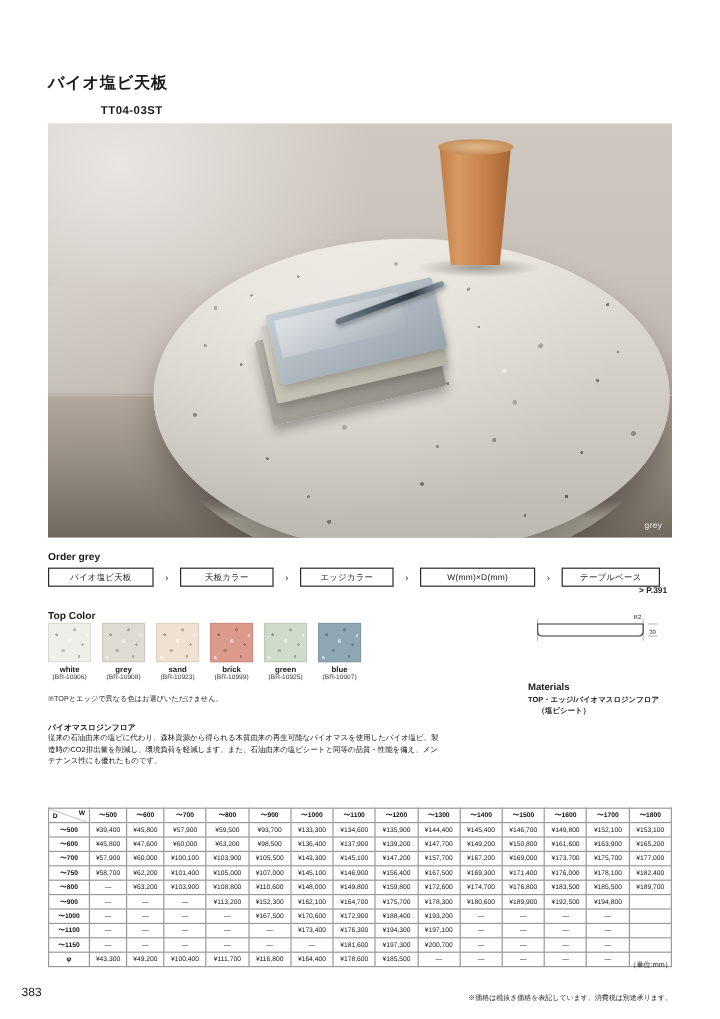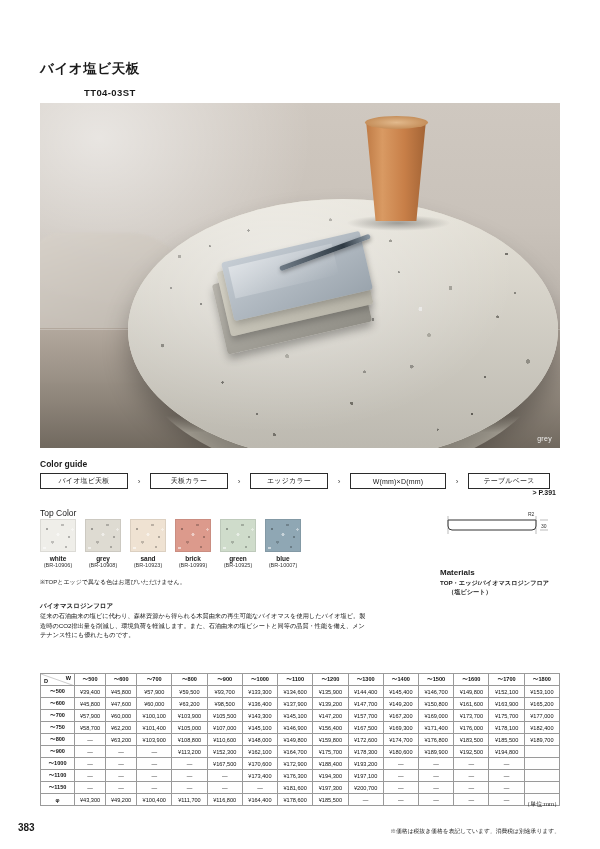--- a/index.html
+++ b/index.html
@@ -196,21 +196,21 @@
   }
   .og-arrow {
     width: 22px; text-align: center; font-size: 8px; color: #444;
   }
   .og-page {
     position: absolute; right: 44px; top: 489px;
     font-size: 7px; font-weight: bold;
   }
 
   
-  .tc-title { position: absolute; left: 40px; top: 508px; font-size: 8.5px; font-weight: normal; }
+  .tc-title { position: absolute; left: 40px; top: 508px; font-size: 8.5px; font-weight: bold; }
   .swatches { position: absolute; left: 40px; top: 519px; display: flex; gap: 9px; }
   .sw { width: 36px; }
   .sw-chip {
     width: 36px; height: 33px;
     position: relative; overflow: hidden;
     box-shadow: inset 0 0 0 1px rgba(0,0,0,.08);
   }
   .sw-chip::after {
     content: ""; position: absolute; inset: 0;
     background-image:
@@ -254,21 +254,21 @@
     color: #111;
   }
   .ptable thead th { background: #ffffff; font-weight: bold; font-size: 5.6px; }
   .ptable td.rowhead, .ptable th.rowhead { font-weight: bold; width: 34px; }
   .corner-cell { position: relative; width: 34px; }
   .corner-cell .dcell { position: absolute; left: 3px; bottom: 1px; font-weight: bold; }
   .corner-cell .wcell { position: absolute; right: 3px; top: 1px; font-weight: bold; }
   .corner-cell svg { position: absolute; inset: 0; }
   .unit-note { position: absolute; right: 40px; top: 800px; font-size: 6px; }
   .foot-note { position: absolute; right: 40px; top: 827px; font-size: 5.8px; }
-  .pageno { position: absolute; left: 18px; top: 822px; font-size: 10px; font-weight: bold; }
+  .pageno { position: absolute; left: 18px; top: 822px; font-size: 10px; font-weight: normal; }
 </style>
 </head>
 <body>
 
 <div class="page">
 
   <div class="title">バイオ塩ビ天板</div>
   <div class="code">TT04-03ST</div>
 
   <div class="hero">
@@ -292,21 +292,21 @@
     <div class="nb3"></div>
     <div class="pen"></div>
 
     <div class="cup-shadow"></div>
     <div class="cup"></div>
     <div class="cup-top"></div>
 
     <div class="hero-caption">grey</div>
   </div>
 
-  <div class="og-title">Color guide</div>
+  <div class="og-title">Order grey</div>
   <div class="og-row">
     <div class="og-box" style="width:88px">バイオ塩ビ天板</div>
     <div class="og-arrow">›</div>
     <div class="og-box" style="width:78px">天板カラー</div>
     <div class="og-arrow">›</div>
     <div class="og-box" style="width:78px">エッジカラー</div>
     <div class="og-arrow">›</div>
     <div class="og-box" style="width:96px">W(mm)×D(mm)</div>
     <div class="og-arrow">›</div>
     <div class="og-box" style="width:82px">テーブルベース</div>

